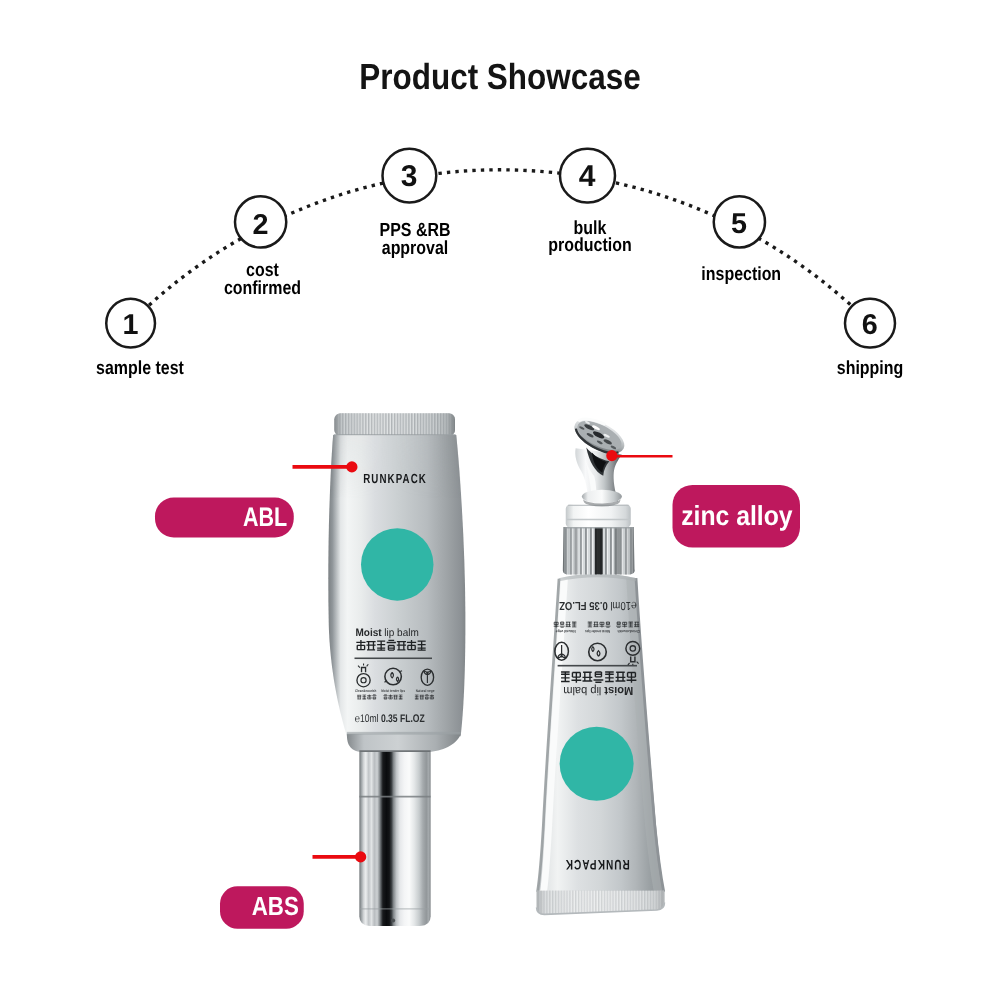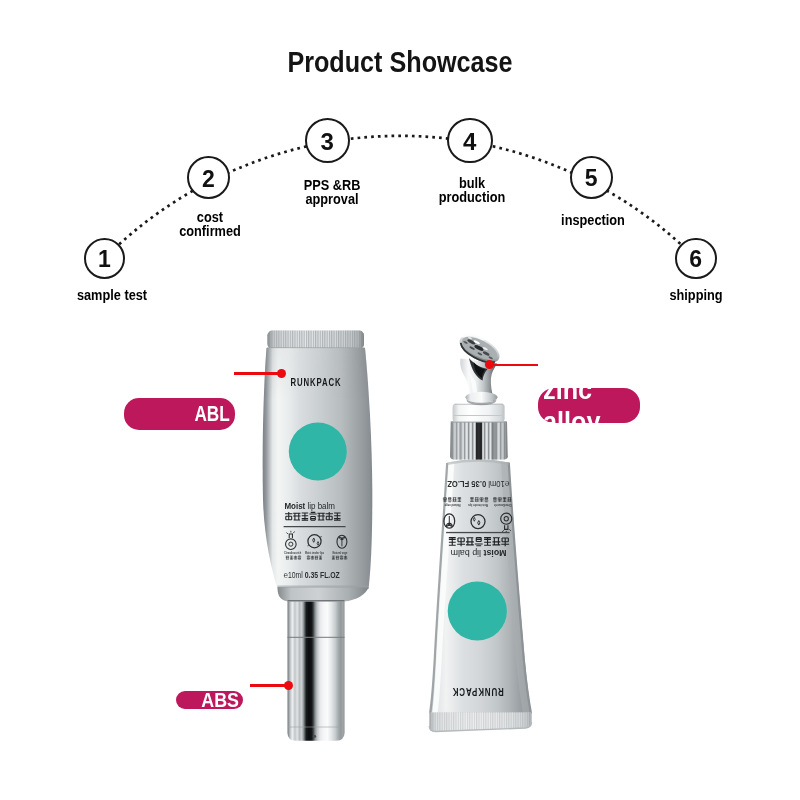--- a/index.html
+++ b/index.html
@@ -391,24 +391,24 @@
     </g>
     <circle cx="477.3" cy="611" r="29.6" fill="#30b6a6"></circle>
   </svg>
 
   <div class="pill" style="left:124px;top:357px;width:110.5px;height:32px;border-radius:15px;font-size:21.5px;">
       <span>ABL</span>
     </div>
   <div class="rline" style="left:234px;top:372.2px;width:44px;"></div>
   <div class="rdot" style="left:276.5px;top:368.8px;width:9px;height:9px;"></div>
 
-  <div class="pill" style="left:537.5px;top:347px;width:102px;height:35px;border-radius:16px;font-size:28px;">
+  <div class="pill" style="left:537.5px;top:347px;width:102px;height:50px;border-radius:16px;font-size:22px;">
       <span style="transform:scaleX(0.9);">zinc alloy</span>
     </div>
   <div class="rline" style="left:492px;top:363.6px;width:46px;"></div>
   <div class="rdot" style="left:484.5px;top:360.3px;width:9px;height:9px;"></div>
 
-  <div class="pill" style="left:176px;top:650px;width:66.5px;height:18px;border-radius:14px;font-size:21px;">
+  <div class="pill" style="left:176px;top:668px;width:66.5px;height:34px;border-radius:14px;font-size:21px;">
       <span style="transform:scaleX(0.85);">ABS</span>
     </div>
   <div class="rline" style="left:250px;top:684.2px;width:38px;"></div>
   <div class="rdot" style="left:284px;top:680.9px;width:9px;height:9px;"></div>
 </div>
 
 </body></html>

